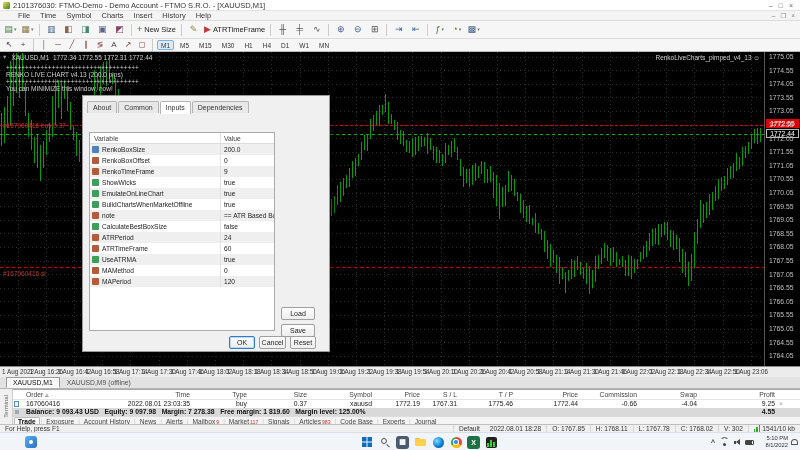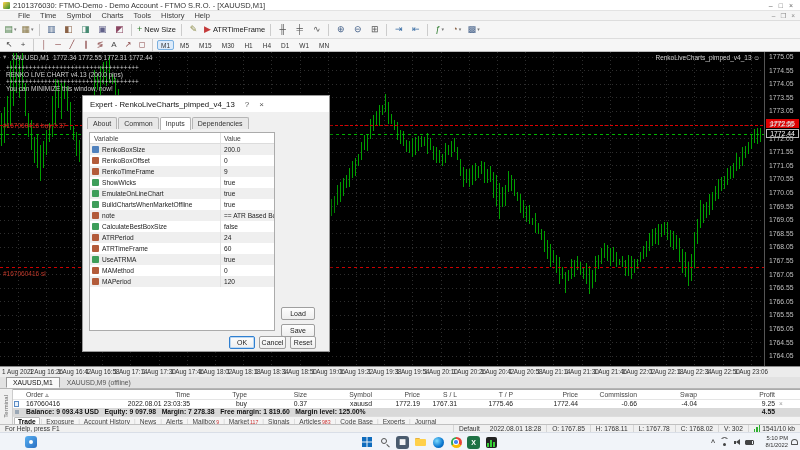--- a/index.html
+++ b/index.html
@@ -119,21 +119,21 @@
       <span>□</span>
       <span>×</span>
     </span>
   </div>
 
   <div id="menubar">
     <div class="menu-item">File</div>
       <div class="menu-item">Time</div>
       <div class="menu-item">Symbol</div>
       <div class="menu-item">Charts</div>
-      <div class="menu-item">Tools</div>
+      <div class="menu-item">Insert</div>
       <div class="menu-item">History</div>
       <div class="menu-item">Help</div>
       <span class="chart-ctl">
       <span>–</span>
       <span>❐</span>
       <span>×</span>
     </span>
   </div>
 
   <div id="toolbar1" class="toolbar">
@@ -814,25 +814,20 @@
       </span>
     </div>
     <div id="tb-clock">
       <div>5:10 PM</div>
       <div>8/1/2022</div>
     </div>
     <div id="tb-bell"></div>
   </div>
 
   <div id="dialog">
-    <div id="dlg-title">
-      <span>Expert - RenkoLiveCharts_pimped_v4_13</span>
-      <span class="dbtn">?</span>
-      <span class="dbtn">×</span>
-    </div>
     <div id="dlg-tabs">
         <div class="dtab">About</div>
         <div class="dtab">Common</div>
         <div class="dtab active">Inputs</div>
         <div class="dtab">Dependencies</div>
       </div>
     <div id="dlg-list">
       <div class="dl-head">
         <span class="dl-name" style="padding-left:4px">Variable</span>
         <span class="dl-val">Value</span>

